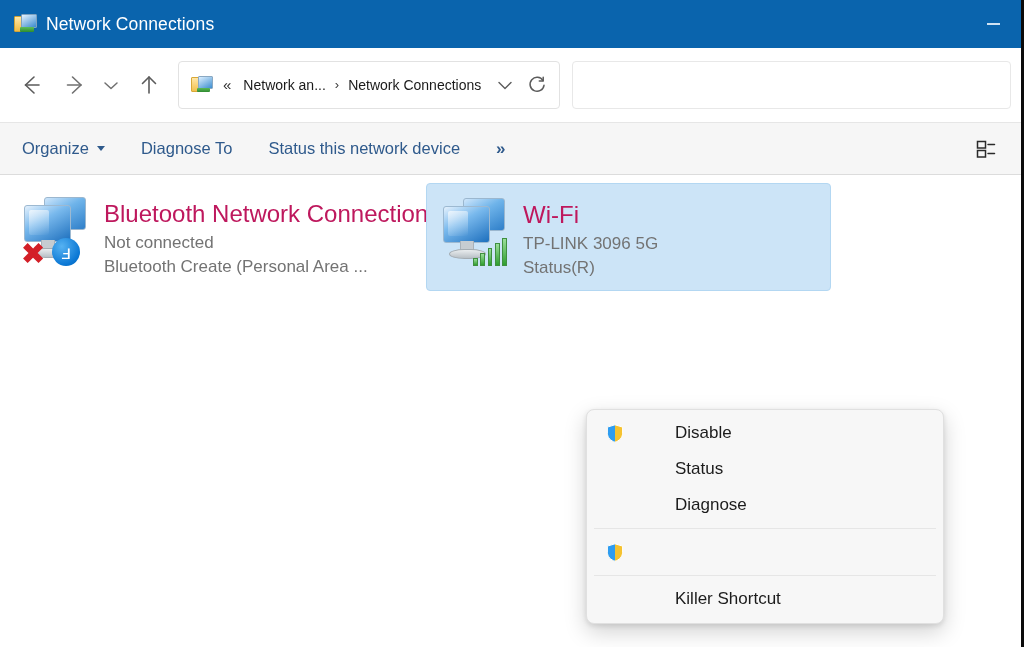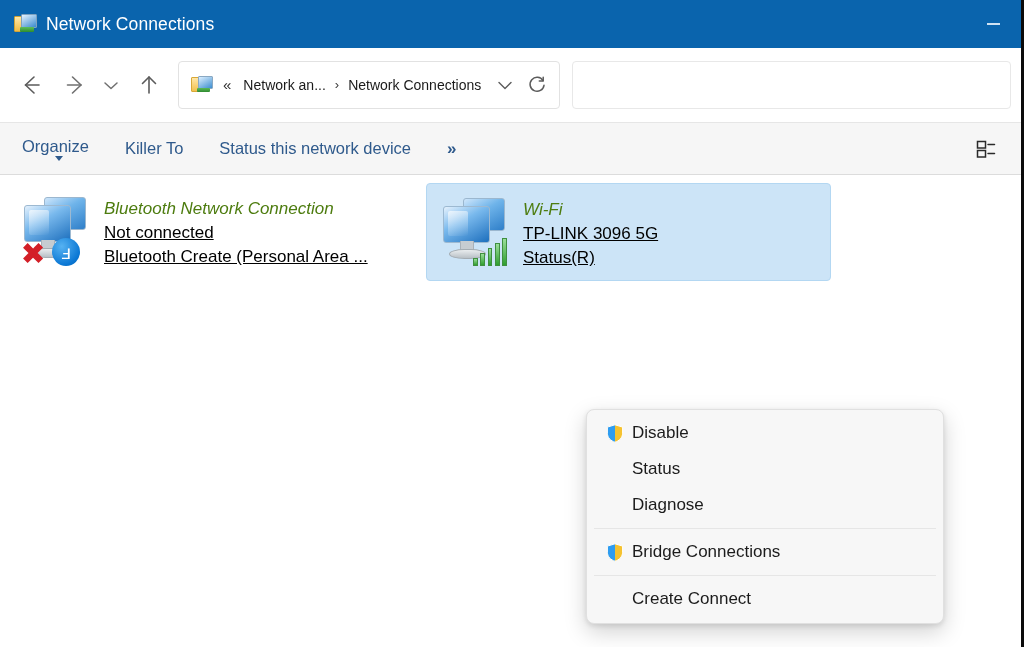--- a/index.html
+++ b/index.html
@@ -163,21 +163,20 @@
     padding-left: 22px;
   }
   .tb-item {
     color: #2f5a8c;
     font-size: 16.5px;
     white-space: nowrap;
     padding: 6px 0;
     margin-right: 36px;
     display: flex;
     align-items: center;
-    flex-direction: column;
   }
   .tb-caret {
     display: inline-block;
     width: 0; height: 0;
     border-left: 4.5px solid transparent;
     border-right: 4.5px solid transparent;
     border-top: 5.5px solid #2f5a8c;
     margin-left: 8px;
   }
   .tb-more {
@@ -227,32 +226,30 @@
     height: 78px;
     position: relative;
     flex: none;
     margin-right: 8px;
   }
   .conn-txt {
     padding-top: 6px;
     min-width: 0;
   }
   .conn-name {
-    font-size: 17px;
-    color: #4d7c0f;
+    font-size: 24px;
+    color: #be185d;
     line-height: 1.42;
     white-space: nowrap;
-    font-style: italic;
   }
   .conn-sub {
     font-size: 17px;
-    color: #000000;
+    color: #737373;
     line-height: 1.42;
     white-space: nowrap;
-    text-decoration: underline;
   }
 
   
   .mon-back {
     position: absolute;
     left: 26px; top: 6px;
     width: 40px; height: 31px;
     background: linear-gradient(150deg,#cfe6fb 0%,#6fb4ea 42%,#2f7fc9 100%);
     border: 1.5px solid #9bb7cf;
     border-radius: 3px;
@@ -396,20 +393,21 @@
     padding: 5px 5px 6px 5px;
     box-sizing: border-box;
   }
   .menu-item {
     height: 36px;
     display: flex;
     align-items: center;
     border-radius: 5px;
     padding-left: 6px;
     box-sizing: border-box;
+    gap: 43px;
   }
   .menu-item .mi-icon {
     width: 34px;
     flex: none;
     display: flex;
     align-items: center;
     justify-content: center;
   }
   .menu-item .mi-label {
     font-size: 17px;
@@ -505,21 +503,21 @@
 
     <div class="searchbox"></div>
   </div>
 
   <div class="toolbar">
     <div class="tb-item">
       <span>Organize</span>
       <span class="tb-caret"></span>
     </div>
     <div class="tb-item">
-      <span>Killer To</span>
+      <span>Diagnose To</span>
     </div>
     <div class="tb-item">
       <span>Status this network device</span>
     </div>
     <div class="tb-more">»</div>
     <div class="tb-spacer"></div>
     <div class="tb-view">
       <svg width="24" height="24" viewBox="0 0 24 24">
         <rect x="3.5" y="4.5" width="8" height="6.5" fill="none" stroke="#2a2a2a" stroke-width="1.5"></rect>
         <rect x="3.5" y="13.5" width="8" height="6.5" fill="none" stroke="#2a2a2a" stroke-width="1.5"></rect>
@@ -608,26 +606,25 @@
       <div class="menu-item">
         <span class="mi-icon">
           <span class="shield">
             <svg width="18" height="19" viewBox="0 0 18 19">
               <path d="M9 0.8 L16.6 3.1 V9.2 C16.6 13.6 13.2 17 9 18.2 C4.8 17 1.4 13.6 1.4 9.2 V3.1 Z" fill="#f5c230"></path>
               <path d="M9 0.8 L1.4 3.1 V9.2 C1.4 13.6 4.8 17 9 18.2 Z" fill="#2e9cf0"></path>
               <path d="M9 0.8 L16.6 3.1 V9.2 C16.6 13.6 13.2 17 9 18.2 C4.8 17 1.4 13.6 1.4 9.2 V3.1 Z" fill="none" stroke="#ffffff" stroke-width="1"></path>
             </svg>
           </span>
         </span>
-        <span class="mi-label">Bridge Connections</span>
       </div>
 
       <div class="menu-sep"></div>
 
       <div class="menu-item">
         <span class="mi-icon"></span>
-        <span class="mi-label">Create Connect</span>
+        <span class="mi-label">Killer Shortcut</span>
       </div>
 
     </div>
 
   </div>
 </div>
 
 </body></html>

